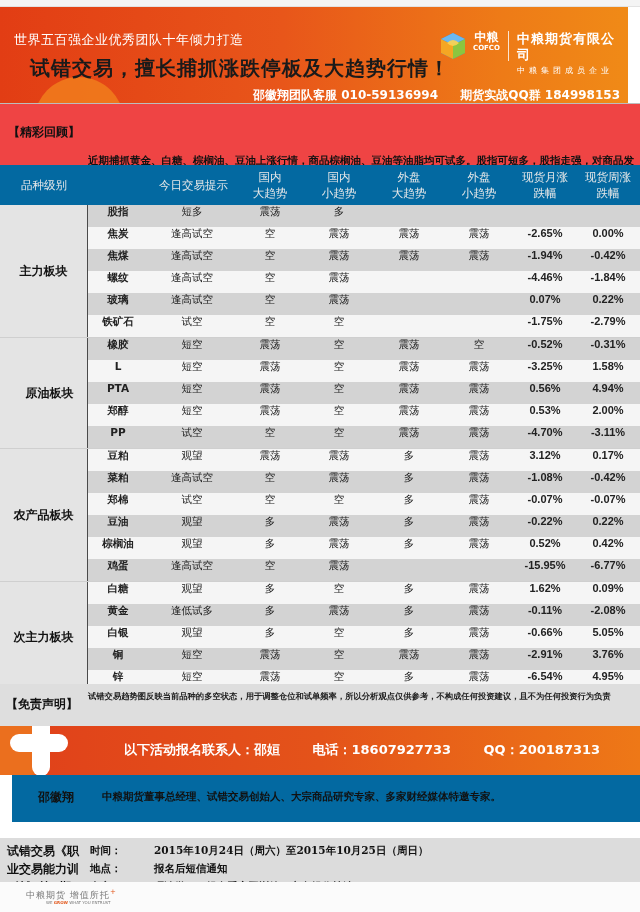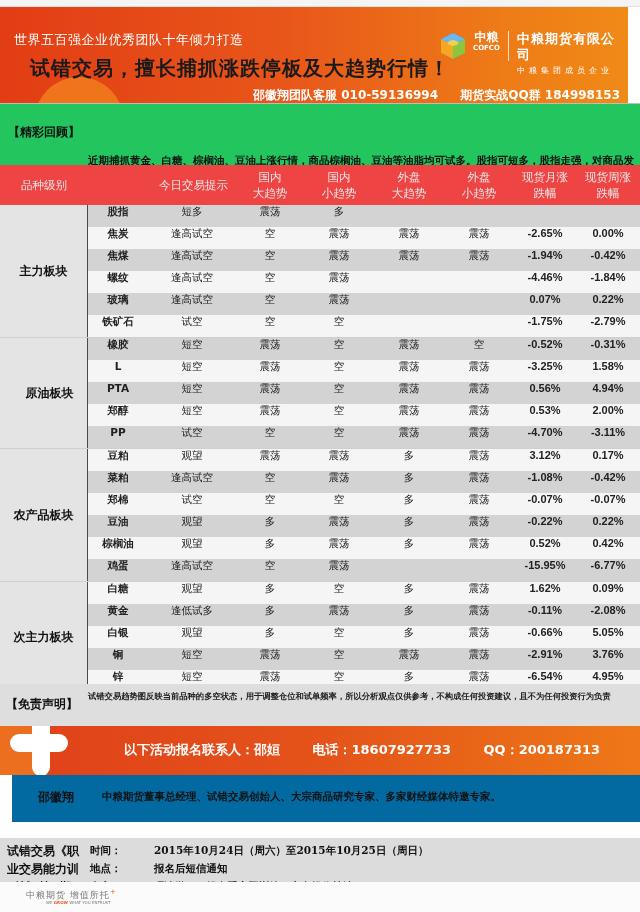--- a/index.html
+++ b/index.html
@@ -36,31 +36,31 @@
   .logo .brand { margin-left: 5px; text-align: center; color: #fff; }
   .logo .brand .cn { font-size: 12px; font-weight: bold; line-height: 13px; }
   .logo .brand .en { font-size: 7px; font-weight: bold; line-height: 9px; }
   .logo .divider { width: 1px; height: 30px; background: #fff; margin: 0 8px; opacity: 0.8; }
   .logo .company .cn { font-size: 13px; font-weight: bold; color: #fff; line-height: 16px; letter-spacing: 1px; }
   .logo .company .sub { font-size: 8px; color: #fff; letter-spacing: 4px; line-height: 12px; margin-top: 2px; }
 
   
   .review {
     position: absolute; left: 0; top: 103px; width: 640px; height: 62px;
-    background: #22c55e; border-top: 1px solid #bdbdbd;
+    background: #ef4444; border-top: 1px solid #bdbdbd;
   }
   .review .label { position: absolute; left: 8px; top: 20px; font-size: 12px; font-weight: bold; color: #111; }
   .review .text {
     position: absolute; left: 88px; top: 12px; width: 546px; font-family: "DejaVu Serif", "Liberation Serif", serif;
     font-size: 10.5px; font-weight: bold; line-height: 18px; color: #111; margin-top: 35px;
   }
 
   
   .thead {
-    position: absolute; left: 0; top: 165px; width: 640px; height: 40px; background: #ef4444;
+    position: absolute; left: 0; top: 165px; width: 640px; height: 40px; background: #0369a1;
     display: flex; color: #e9e9e9; font-size: 11.5px;
   }
   .thead .th { display: flex; align-items: center; justify-content: center; text-align: center; line-height: 16px; }
 
   .tbody { position: absolute; left: 0; top: 205px; width: 640px; }
   .group { display: flex; border-bottom: 1px solid #cfcfcf; }
   .group .cat {
     width: 88px; background: #e4e4e4; display: flex; align-items: center; justify-content: center;
     font-size: 12px; font-weight: bold; color: #111; border-right: 1px solid #4a4a4a;
   }

